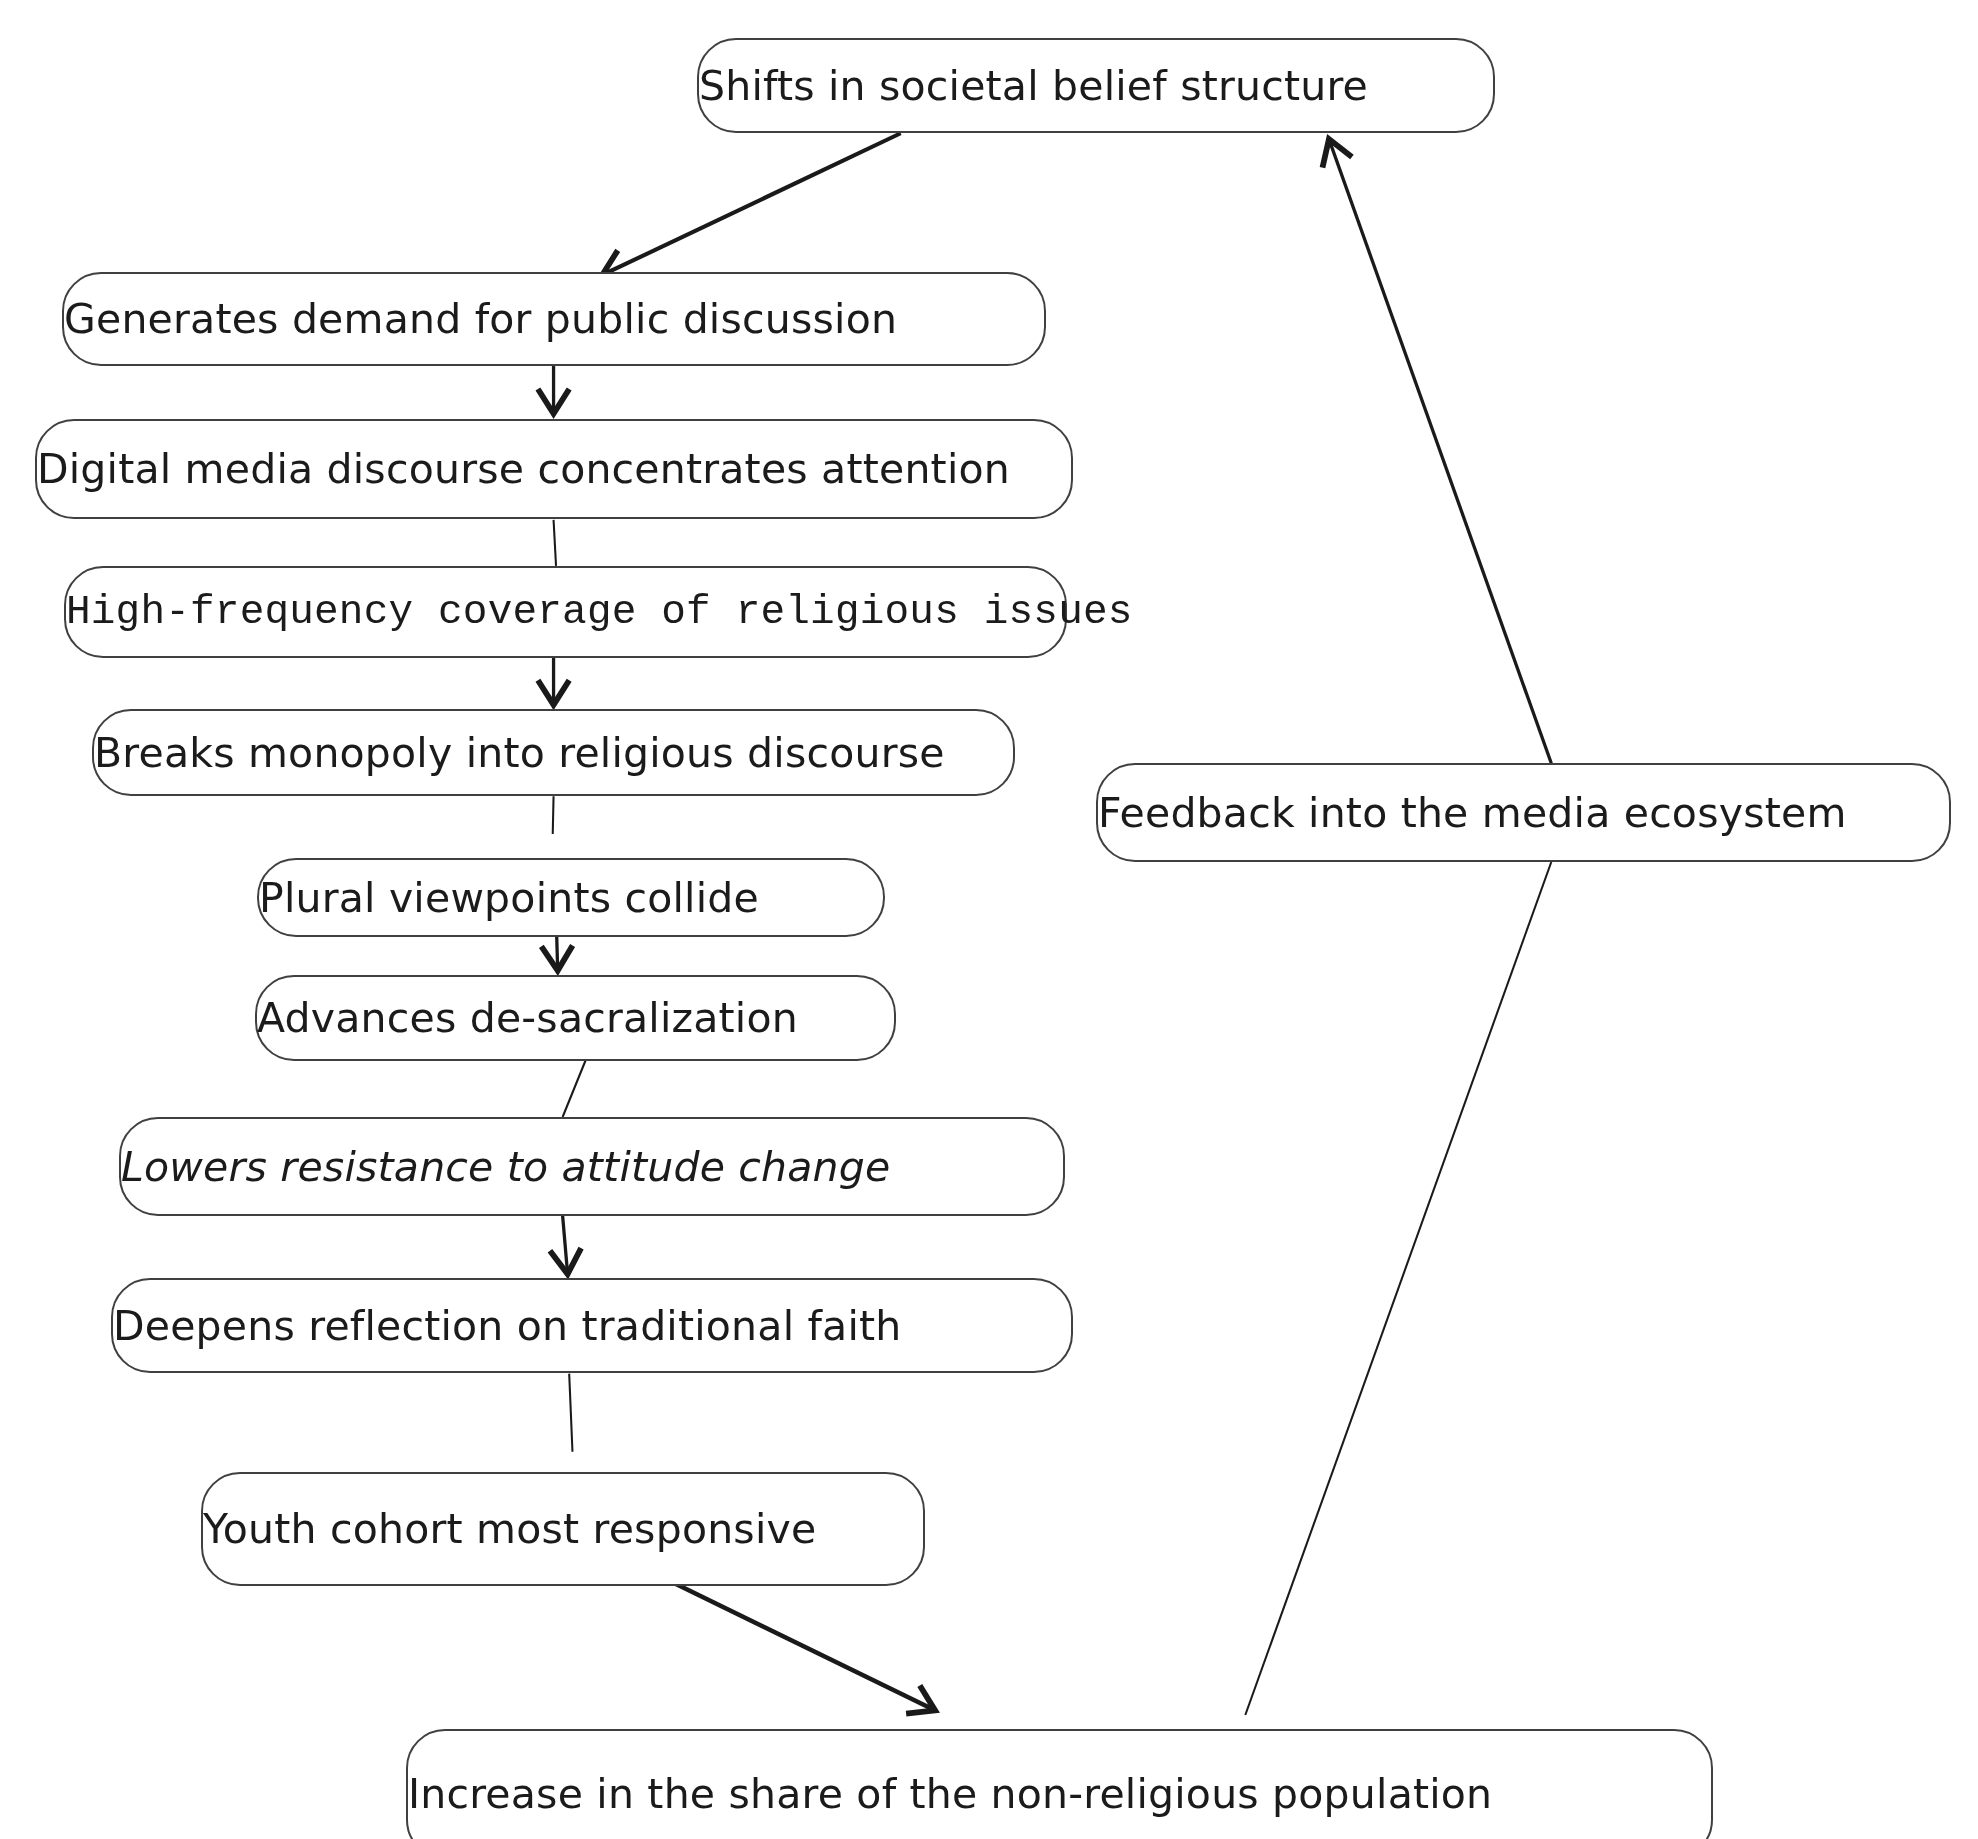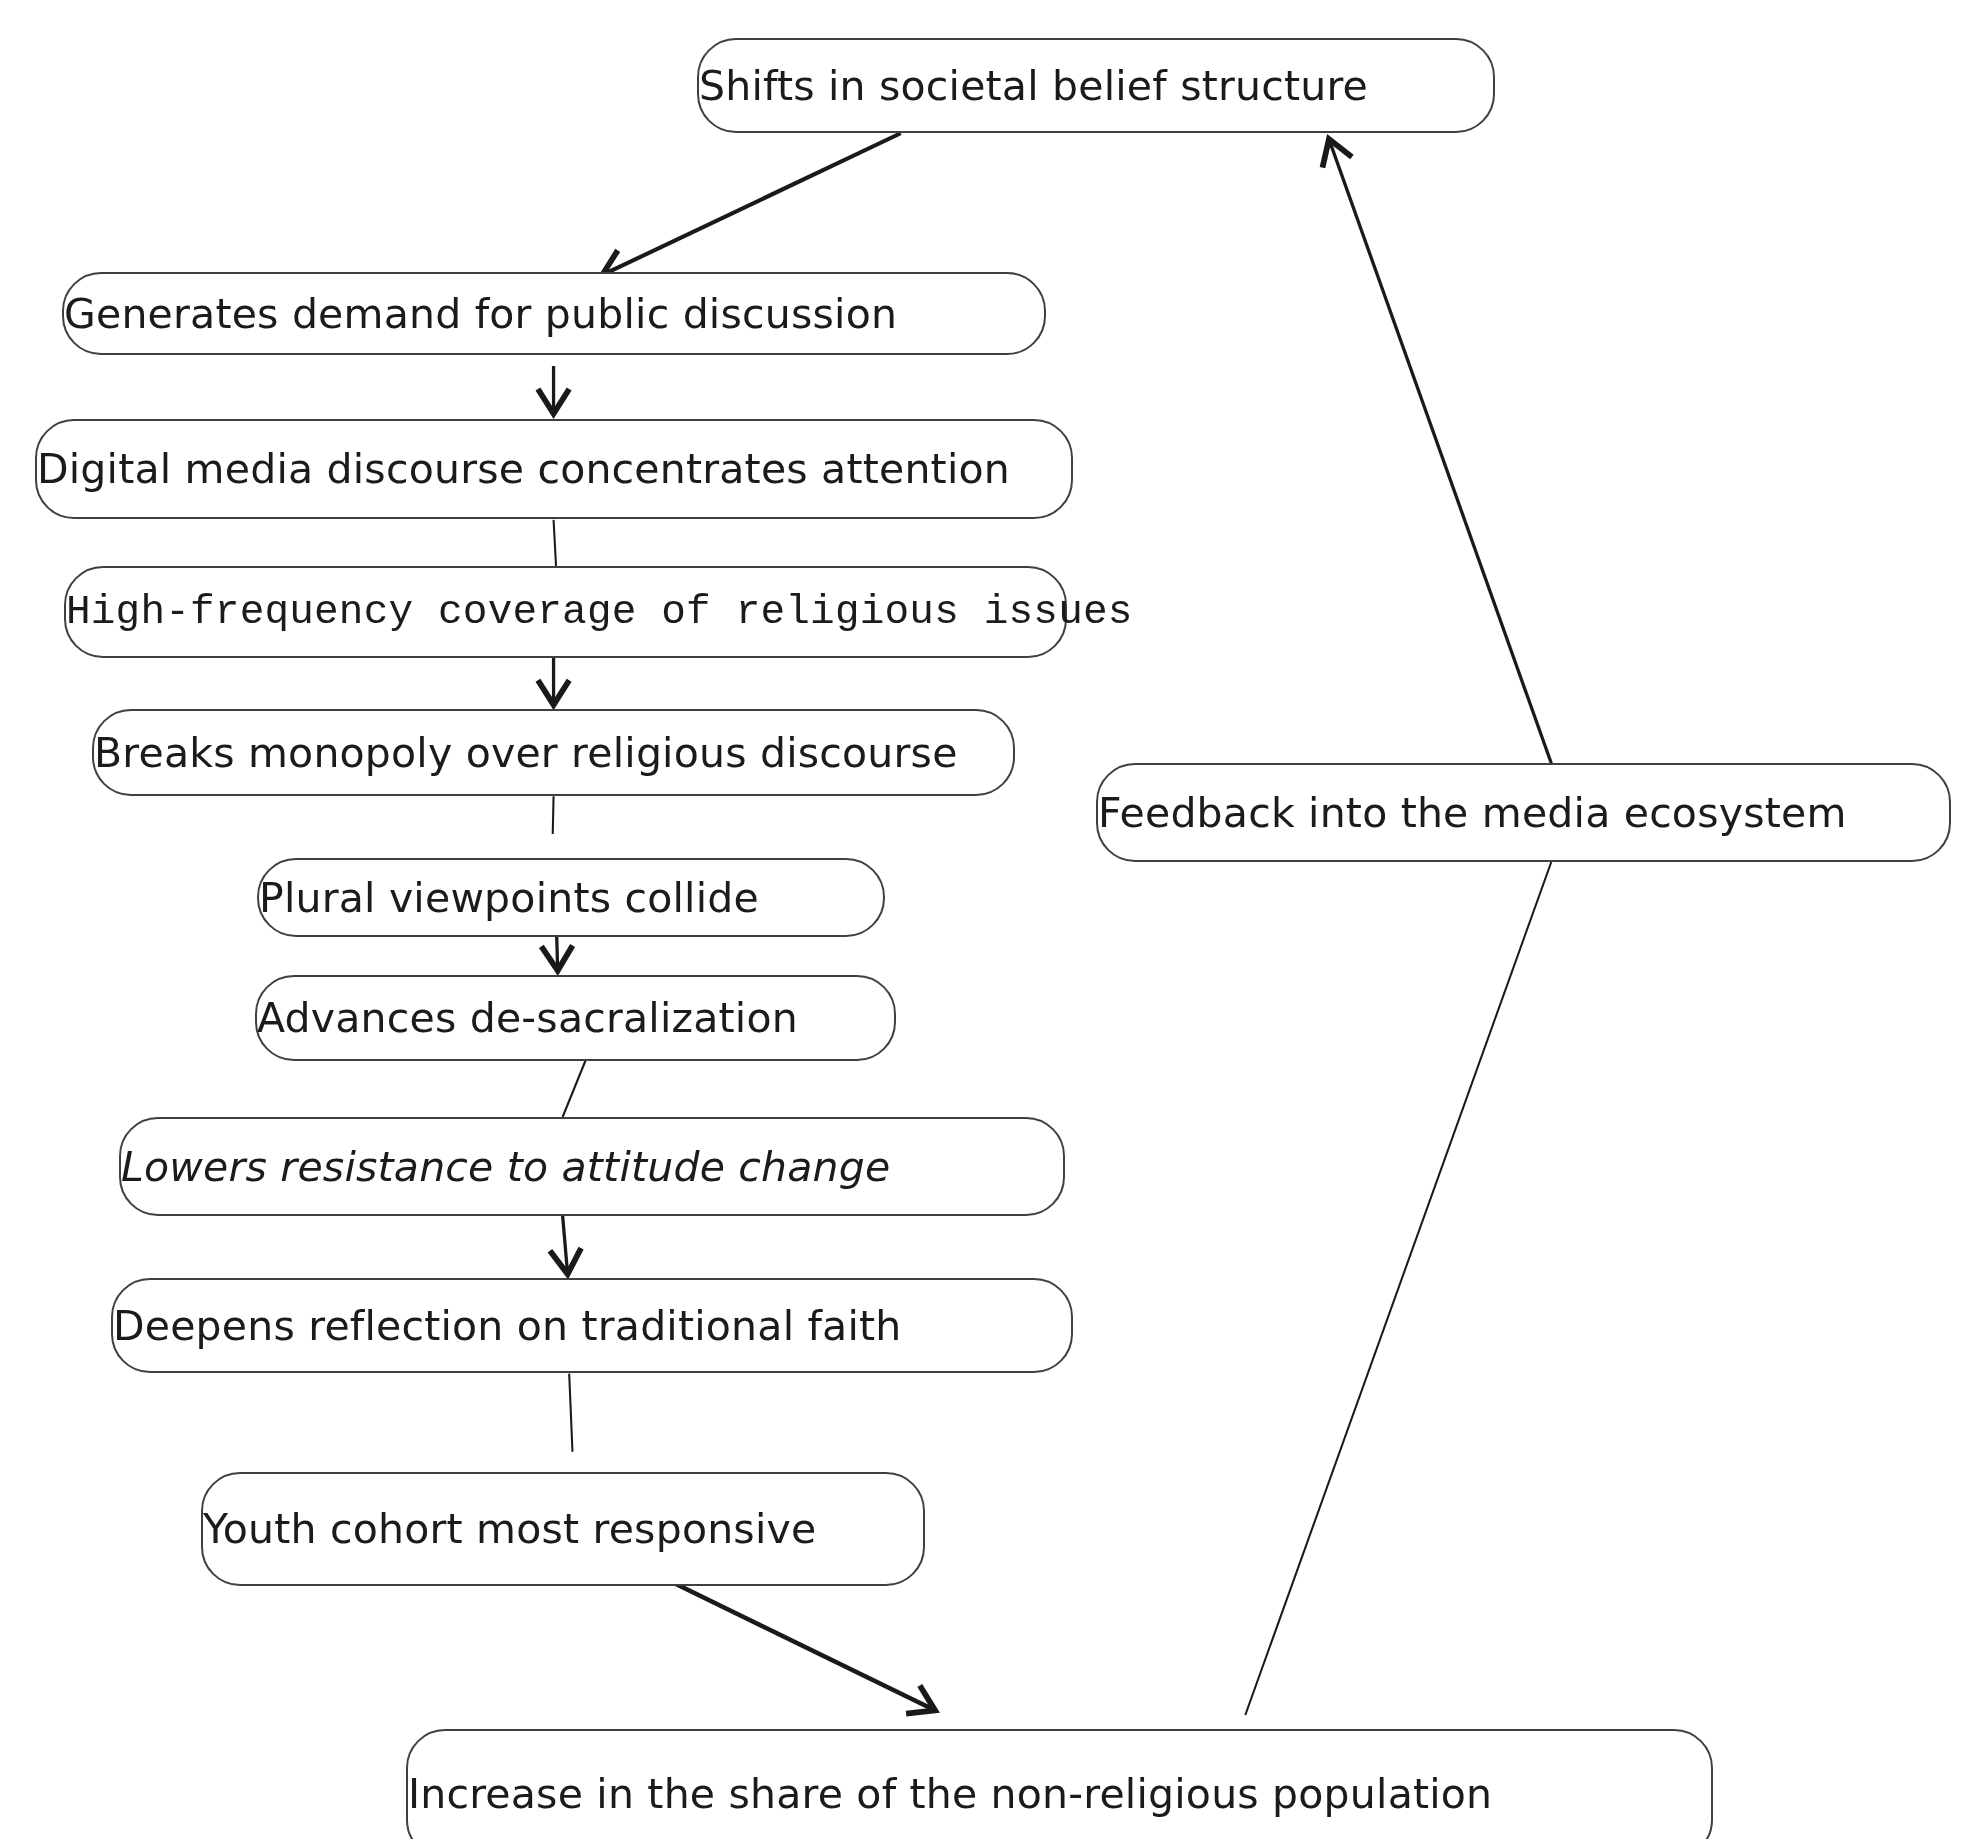--- a/index.html
+++ b/index.html
@@ -61,34 +61,34 @@
     <line x1="692" y1="1670" x2="696" y2="1765" stroke-width="2.5"></line>
     <line x1="734" y1="1883" x2="1136" y2="2079" stroke-width="5.5" marker-end="url(#arrowV)"></line>
     <line x1="1514" y1="2085" x2="1886" y2="1048" stroke-width="2.5"></line>
     <line x1="1886" y1="928" x2="1616" y2="170" stroke-width="4" marker-end="url(#arrowV)"></line>
   </svg>
 
   <div class="node" style="left:697px; top:38px; width:798px; height:95px;">
     <span>Shifts in societal belief structure</span>
   </div>
 
-  <div class="node" style="left:62px; top:272px; width:984px; height:83px;">
+  <div class="node" style="left:62px; top:272px; width:984px; height:94px;">
     <span>Generates demand for public discussion</span>
   </div>
 
   <div class="node" style="left:35px; top:419px; width:1038px; height:100px;">
     <span>Digital media discourse concentrates attention</span>
   </div>
 
   <div class="node" style="left:64px; top:566px; width:1003px; height:92px;font-family:Liberation Mono, monospace;">
     <span>High-frequency coverage of religious issues</span>
   </div>
 
   <div class="node" style="left:92px; top:709px; width:923px; height:87px;">
-    <span>Breaks monopoly over religious discourse</span>
+    <span>Breaks monopoly into religious discourse</span>
   </div>
 
   <div class="node" style="left:257px; top:834px; width:628px; height:79px;margin-top:24px;">
     <span>Plural viewpoints collide</span>
   </div>
 
   <div class="node" style="left:255px; top:975px; width:641px; height:86px;">
     <span>Advances de-sacralization</span>
   </div>
 

